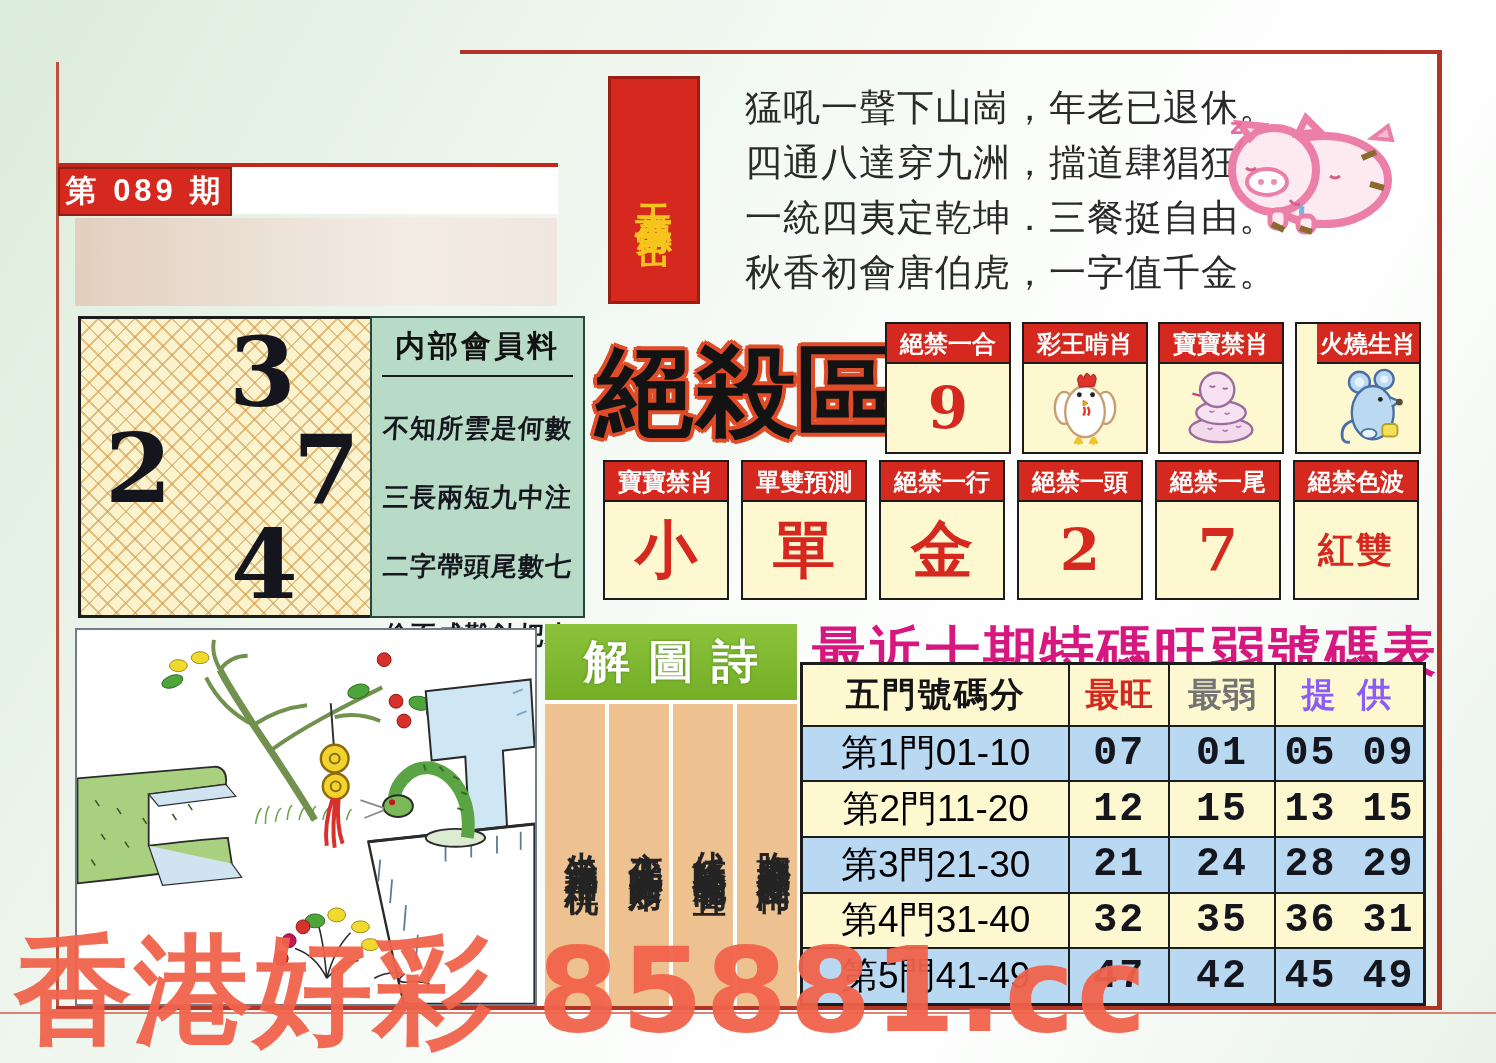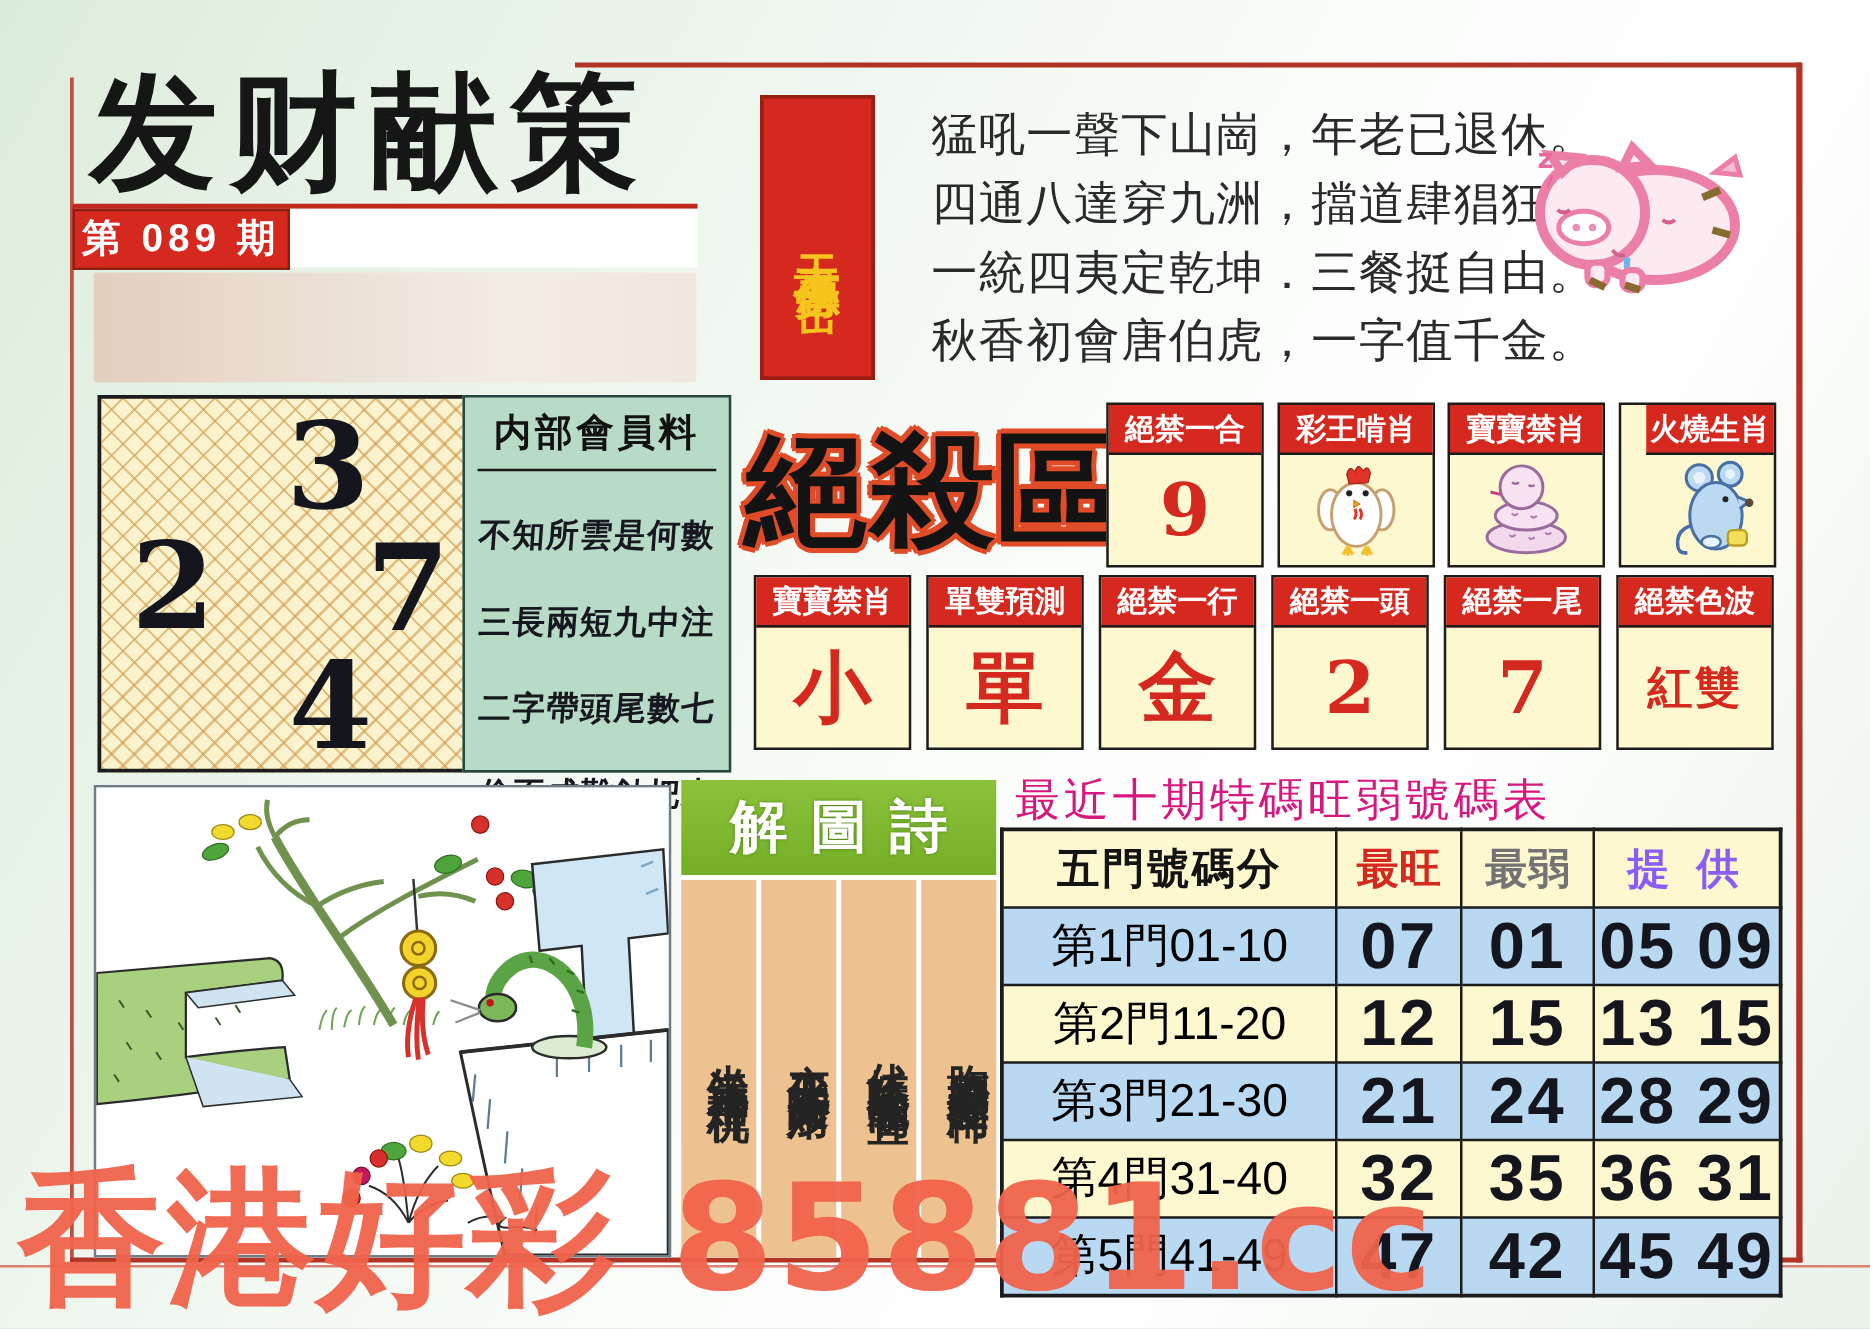--- a/index.html
+++ b/index.html
@@ -103,36 +103,36 @@
   }
   .cell-body{ display:flex; align-items:center; justify-content:center; }
   .zodiac .cell-body{ height:88px; }
   .predict .cell-body{ height:96px; }
   .cell-value{ color:#d5281e; font-weight:bold; }
   .v-big{ font-size:62px; } .v-num{ font-family:"DejaVu Serif", serif; font-size:58px; }
   .v-two{ font-size:36px; letter-spacing:2px; }
 
   
   .chart-title{
-    left:812px; top:616px; width:620px; font-size:36px; font-weight:400;
+    left:812px; top:616px; width:620px; font-size:54px; font-weight:700;
     color:#d6177f; letter-spacing:3px; white-space:nowrap;
     font-family:"DejaVu Sans", sans-serif;
   }
   table.hot-cold{
     position:absolute; left:800px; top:662px; width:626px; height:344px;
     border-collapse:collapse; table-layout:fixed;
   }
   table.hot-cold td{ border:2px solid #1c1c1c; text-align:center; vertical-align:middle; }
   table.hot-cold{ border:3px solid #1c1c1c; }
   .thead td{ background:#fdf8d0; font-weight:bold; font-size:34px; height:62px; }
   .th-gate{ color:#141414; letter-spacing:2px; }
   .th-hot{ color:#d5281e; } .th-cold{ color:#737373; } .th-prov{ color:#8b5cf6; letter-spacing:6px; }
   .row-blue td{ background:#b9d8f1; } .row-cream td{ background:#fdf8d0; }
   .td-gate{ color:#000000; font-weight:normal; font-size:37px; white-space:nowrap; }
-  .td-num{ font-family:Liberation Sans, sans-serif; font-weight:bold; font-size:52px; color:#15151d; letter-spacing:2px; }
+  .td-num{ font-family:Liberation Mono, monospace; font-weight:bold; font-size:40px; color:#15151d; letter-spacing:2px; }
 
   
   .jietushi{ left:545px; top:624px; width:252px; height:382px; background:#ffffff; }
   .jts-header{
     height:76px; background:linear-gradient(180deg,#8cc23b,#74af27);
     display:flex; align-items:center; justify-content:center;
   }
   .jts-title{
     font-family:"DejaVu Serif", serif; font-weight:bold; font-size:46px;
     color:#fff; letter-spacing:18px; text-indent:18px; text-shadow:0 0 3px #4e8315;
@@ -161,21 +161,20 @@
 <body>
 
 <div class="page">
 
   <div class="abs frame-top"></div>
   <div class="abs frame-right"></div>
   <div class="abs frame-left"></div>
   <div class="abs frame-bottom"></div>
   <div class="abs frame-bottom2"></div>
 
-  <div class="abs main-title">发财献策</div>
   <div class="abs issue-line"></div>
   <div class="abs issue-strip"></div>
   <div class="abs issue-box">第 089 期</div>
   <div class="abs beige-block"></div>
 
   <div class="abs tianshu-box">
     <span class="tianshu-text">天書傳密</span>
   </div>
 
   <div class="abs poem">

